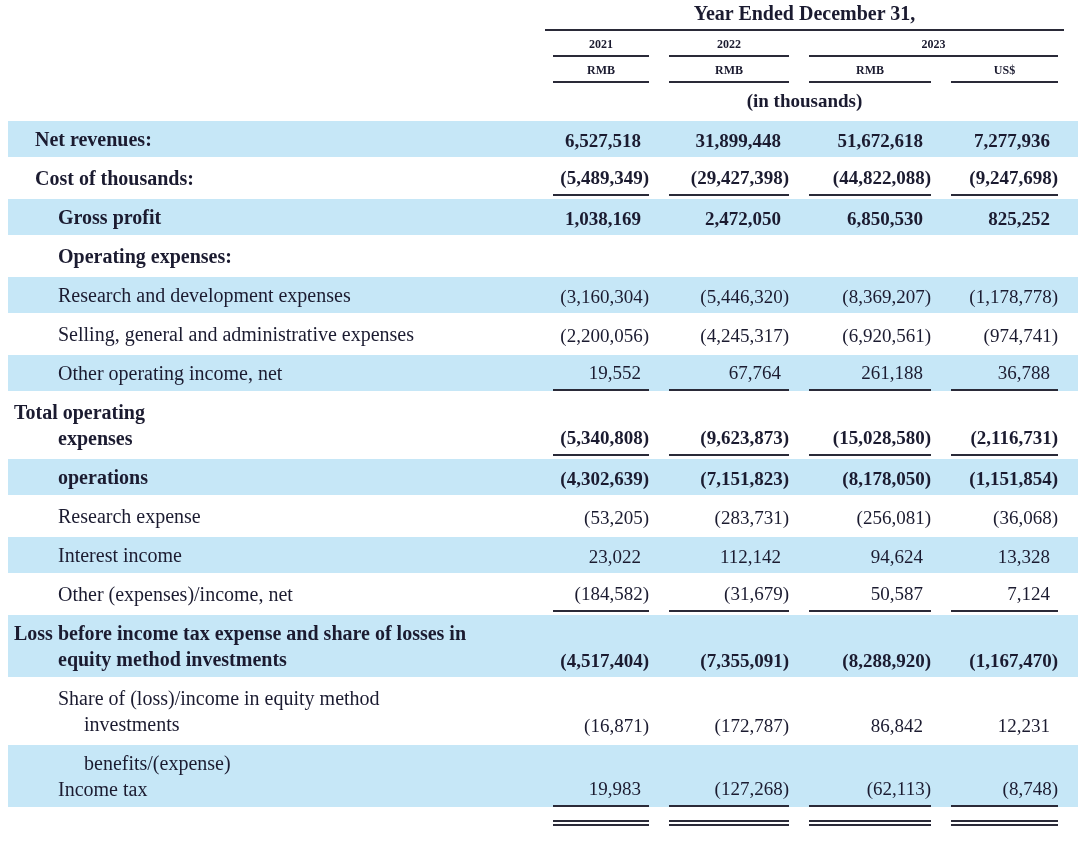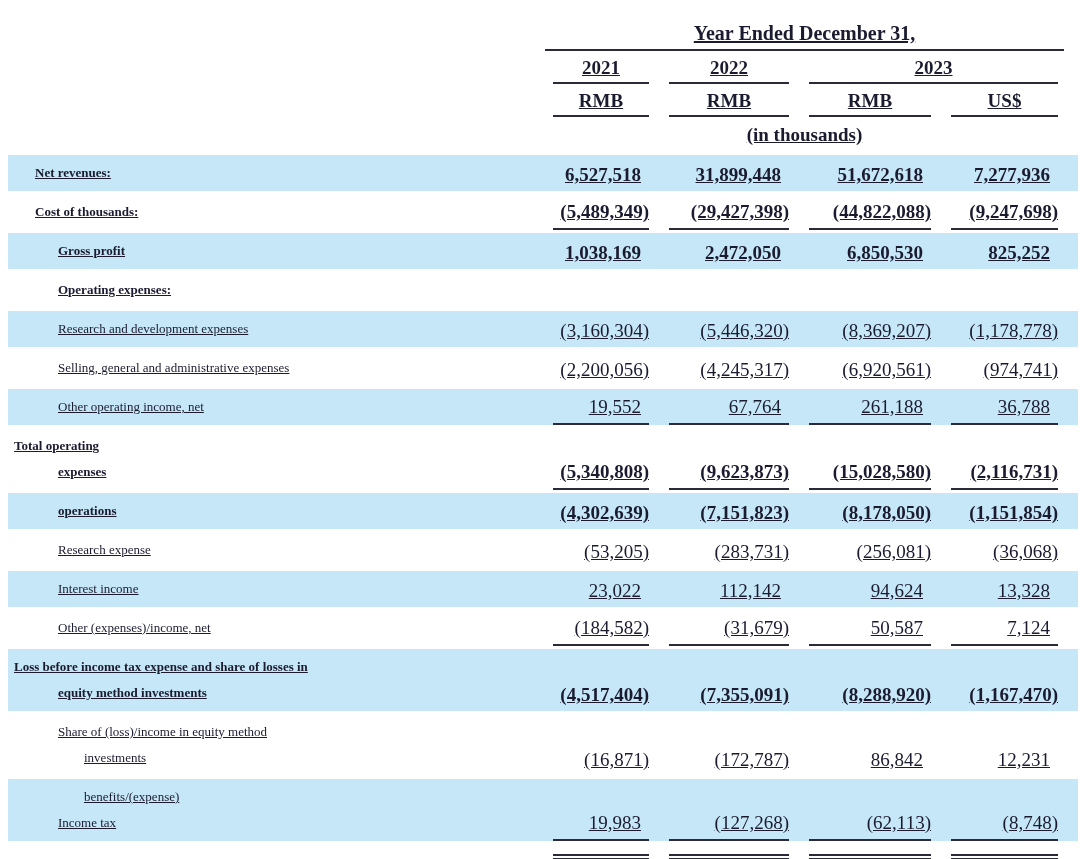--- a/index.html
+++ b/index.html
@@ -5,22 +5,21 @@
   html, body { margin: 0; padding: 0; background: #ffffff; }
   .page {
     position: relative;
     width: 1080px;
     height: 859px;
     background: #ffffff;
     font-family: "Liberation Serif", "DejaVu Serif", serif;
     color: #1b1b30;
     overflow: hidden;
     box-sizing: border-box;
-    padding-top: 22px;
-    text-decoration: underline;
+    padding-top: 2px;
   }
   .grid {
     display: grid;
     grid-template-columns: 537px 116px 140px 142px 127px;
     margin-left: 8px;
     margin-right: 2px;
   }
   
   .hrow { align-items: end; }
   .title-wrap {
@@ -28,42 +27,42 @@
     text-align: center;
     font-weight: bold;
     font-size: 20px;
     padding-bottom: 4px;
     border-bottom: 2px solid #2a2a38;
     margin-right: 6px;
   }
   .hcell {
     text-align: center;
     font-weight: bold;
-    font-size: 19px;
+    font-size: 12px;
     padding: 6px 0 3px 0;
     margin: 0 12px 0 8px;
     border-bottom: 2px solid #2a2a38;
   }
   .note-wrap {
     grid-column: 2 / 6;
     text-align: center;
     font-weight: bold;
     font-size: 19px;
     padding: 7px 0 6px 0;
     margin-right: 6px;
   }
   
   .row {
     border-top: 3px solid #ffffff;
     align-items: stretch;
   }
   .row.shaded { background: #c6e7f7; }
   .row.bold { font-weight: bold; }
   .labelcell {
-    font-size: 13px;
+    font-size: 20px;
     padding: 5px 0 5px 0;
     line-height: 26px;
   }
   .lline { display: block; }
   .ind0 { padding-left: 6px; }
   .ind1 { padding-left: 27px; }
   .ind2 { padding-left: 50px; }
   .ind3 { padding-left: 76px; }
   .vcell {
     display: flex;

